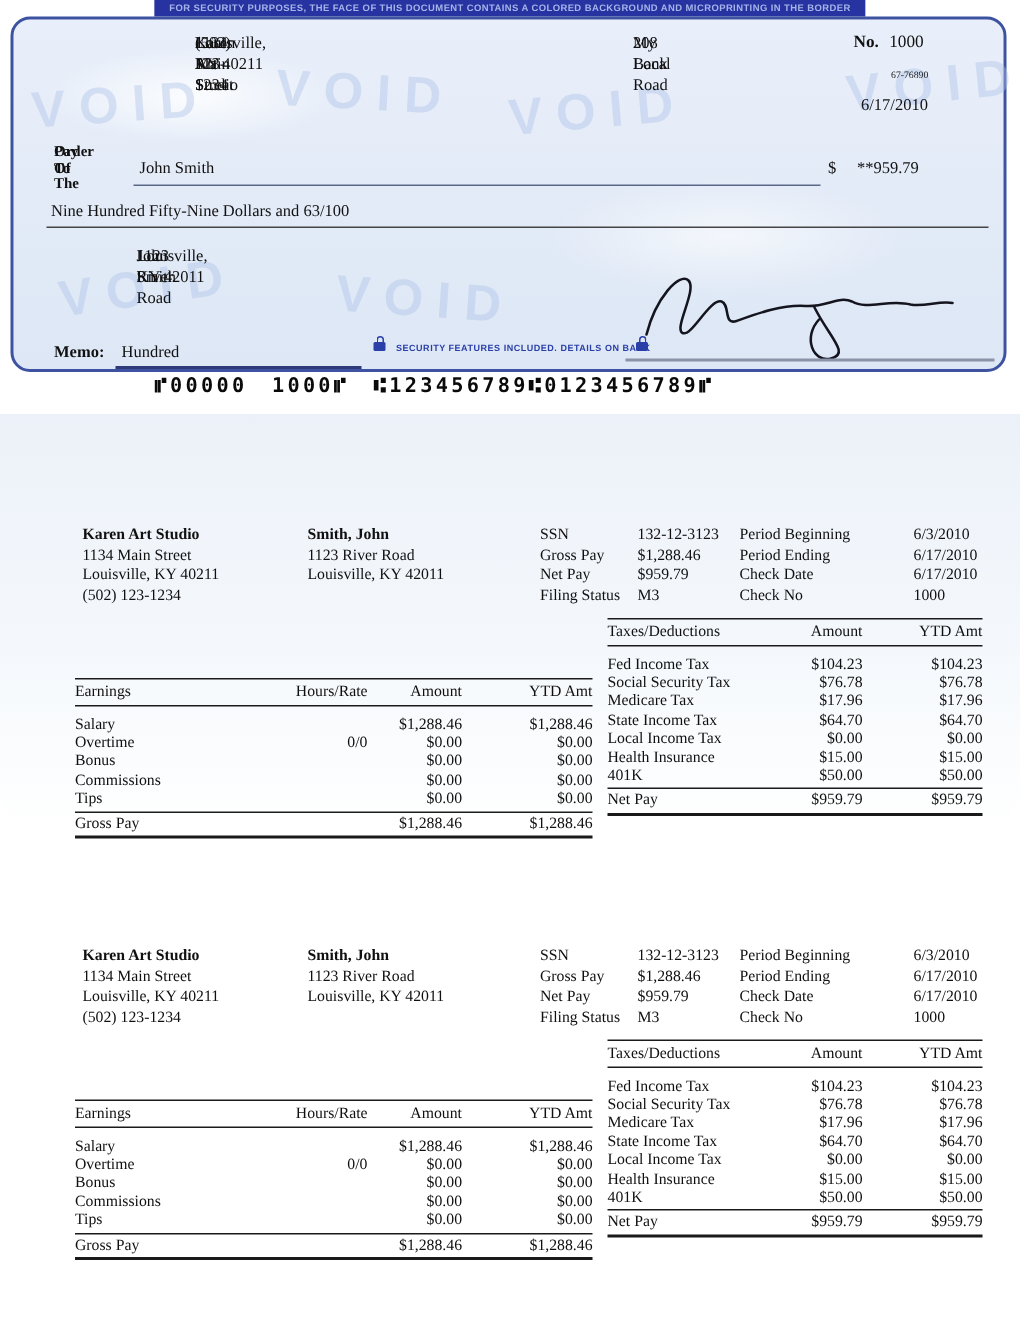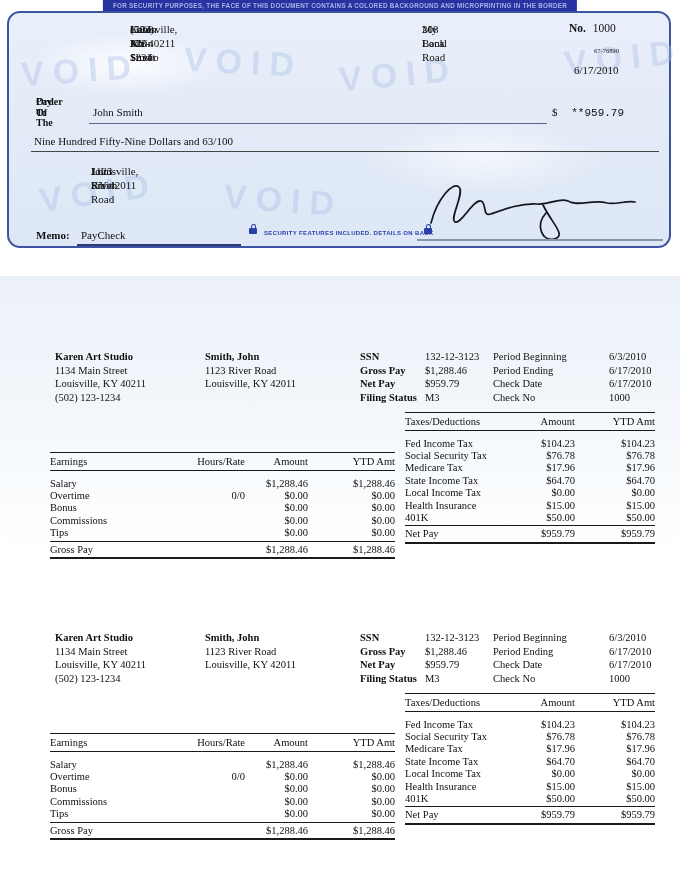--- a/index.html
+++ b/index.html
@@ -56,21 +56,21 @@
   .stub1-bg{position:absolute;top:276px;left:0;width:680px;height:276px;
             background:linear-gradient(180deg,#ecf1f9 0%,#f4f8fc 55%,#ffffff 100%);
             border-radius:0 0 26px 26px;}
 
   .stub-slot{position:absolute;left:0;width:680px;height:230px;}
   #stub1{top:350px;} #stub2{top:631px;}
   .stub{position:absolute;inset:0;font-size:10.5px;line-height:13.5px;color:#101010;}
   .stub .blk{position:absolute;top:0;}
   .stub .b{font-weight:bold;}
   .c-company{left:55px;} .c-employee{left:205px;}
-  .c-il{left:360px;font-weight:bold;} .c-iv{left:425px;} .c-pl{left:493px;} .c-pv{left:609px;}
+  .c-il{left:360px;} .c-iv{left:425px;} .c-pl{left:493px;} .c-pv{left:609px;}
 
   .tbl{position:absolute;top:62px;}
   .earnings{left:50px;width:345px;margin-top:40px;}
   .taxes{left:405px;width:250px;}
   .tr{display:flex;}
   .thead{border-top:1.5px solid #1a1a1a;border-bottom:1.2px solid #1a1a1a;
          padding:1.5px 0;margin-bottom:7px;}
   .trow{line-height:12.4px;}
   .ttotal{border-top:1px solid #1a1a1a;border-bottom:2px solid #1a1a1a;padding:1px 0;margin-top:1px;}
   .e1{width:115px;} .e2{width:80px;text-align:right;} .e3{width:63px;text-align:right;} .e4{width:87px;text-align:right;}
@@ -111,47 +111,48 @@
     <div class="date">6/17/2010</div>
 
     <div class="payto">
       <div>Pay To The</div>
       <div>Order Of</div>
     </div>
     <div class="payee">John Smith</div>
     <div class="line payee-line"></div>
     <div class="amount">
       <span class="cur" style="position:static;">$</span>
-      <span style="position:static;font-family:Liberation Mono, monospace;">**959.79</span>
+      <span style="position:static;">**959.79</span>
     </div>
 
     <div class="words">Nine Hundred Fifty-Nine Dollars and 63/100</div>
     <div class="line words-line"></div>
 
     <div class="payee-addr">
       <div>John Smith</div>
       <div>1123 River Road</div>
       <div>Louisville, KY 42011</div>
     </div>
 
     <svg class="sig" width="230" height="72" viewBox="0 0 230 72">
       <path d="M10,50 C16,26 32,8 38,14 C44,20 28,46 34,49 C40,52 52,26 60,28 C66,30 61,44 70,41 C84,36 100,30 116,31 C130,32 138,24 147,28 C157,34 172,26 186,30 C195,32 206,27 214,29" fill="none" stroke="#15151f" stroke-width="1.7" stroke-linecap="round"></path>
       <path d="M122,32 C132,52 146,63 133,66 C121,69 114,52 125,40" fill="none" stroke="#15151f" stroke-width="1.7" stroke-linecap="round"></path>
     </svg>
     <div class="sig-line"></div>
 
     <div class="memo-lbl">Memo:</div>
-    <div class="memo-val">PayCheck</div>
+    <div class="memo-val">Hundred</div>
     <div class="memo-line"></div>
 
     <span class="lock lock1"></span>
     <div class="sec-note">SECURITY FEATURES INCLUDED. DETAILS ON BACK</div>
     <span class="lock lock2"></span>
   </div>
 
+  <div class="micr">⑈00000 1000⑈ ⑆123456789⑆0123456789⑈</div>
 
   <div class="stub1-bg"></div>
 
   <div class="stub-slot" id="stub1">
   <div class="stub">
     <div class="blk c-company">
       <div class="b">Karen Art Studio</div>
       <div>1134 Main Street</div>
       <div>Louisville, KY 40211</div>
       <div>(502) 123-1234</div>

